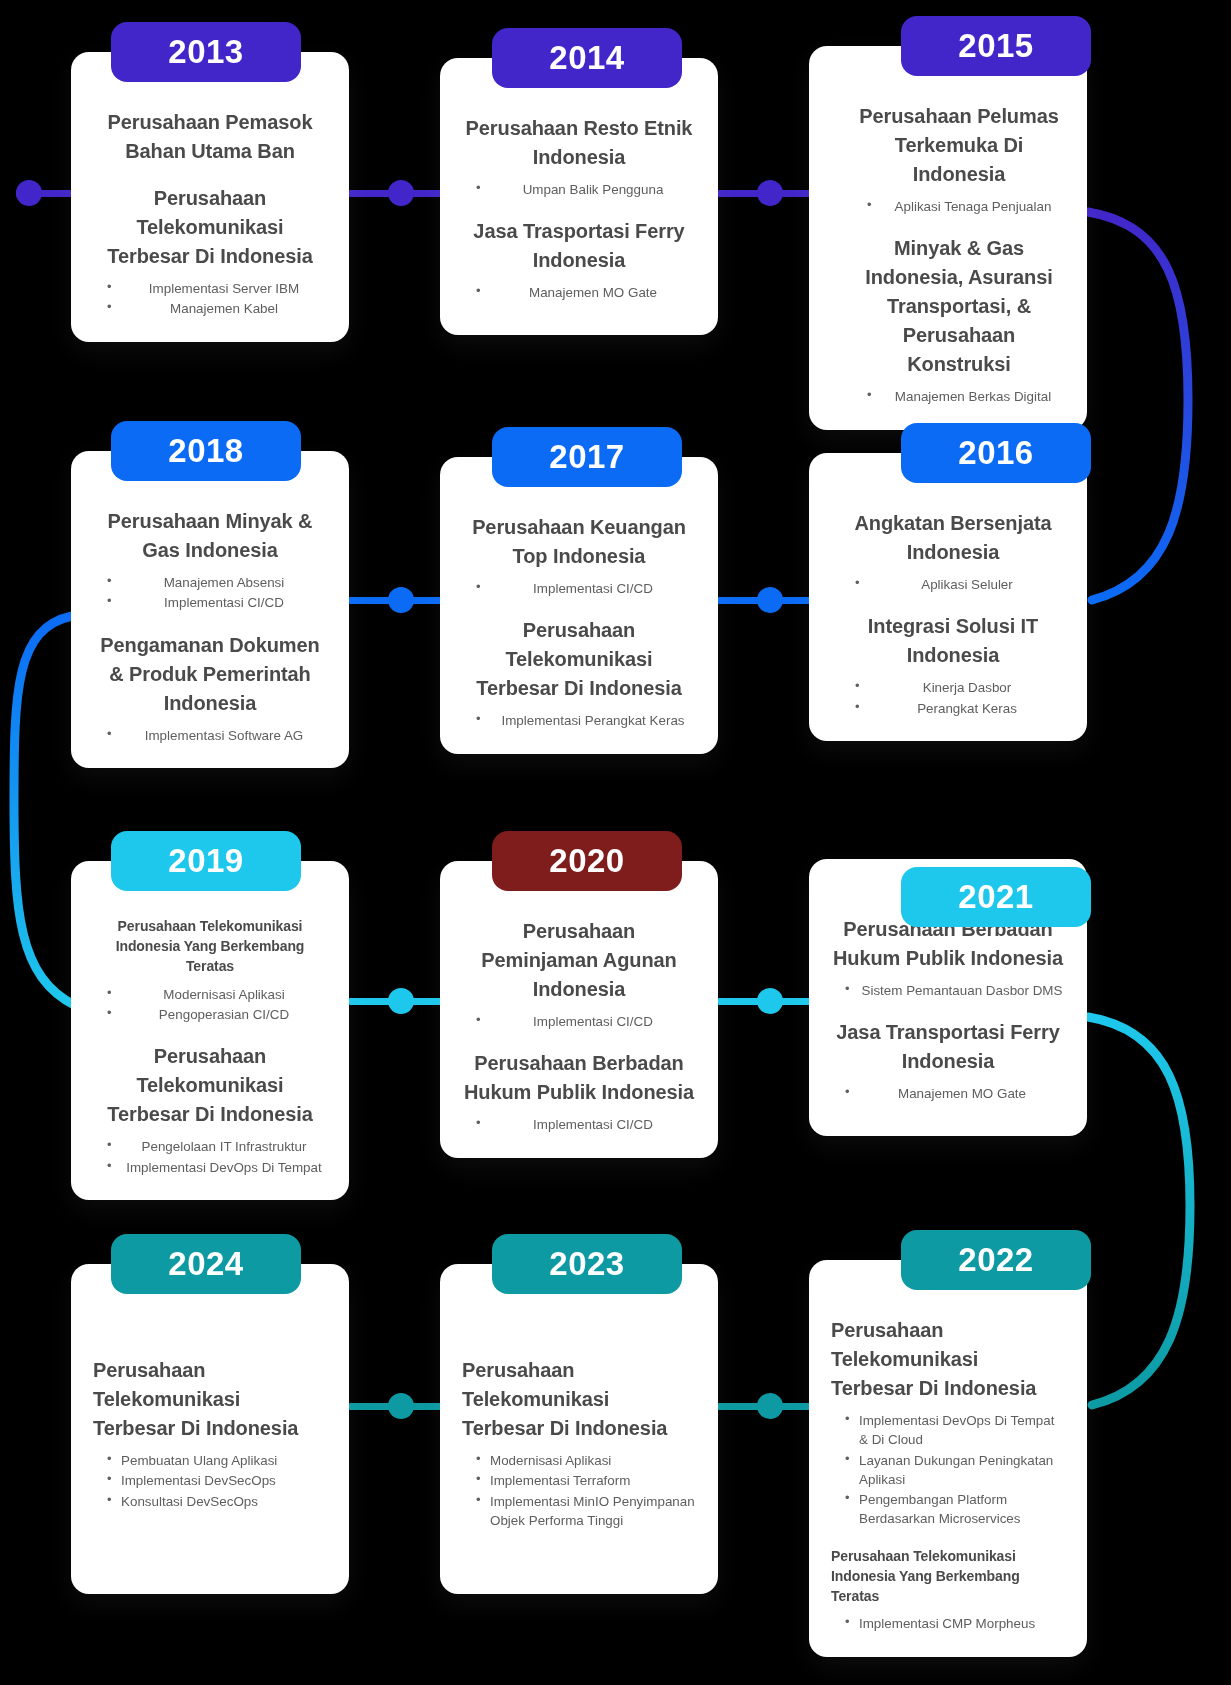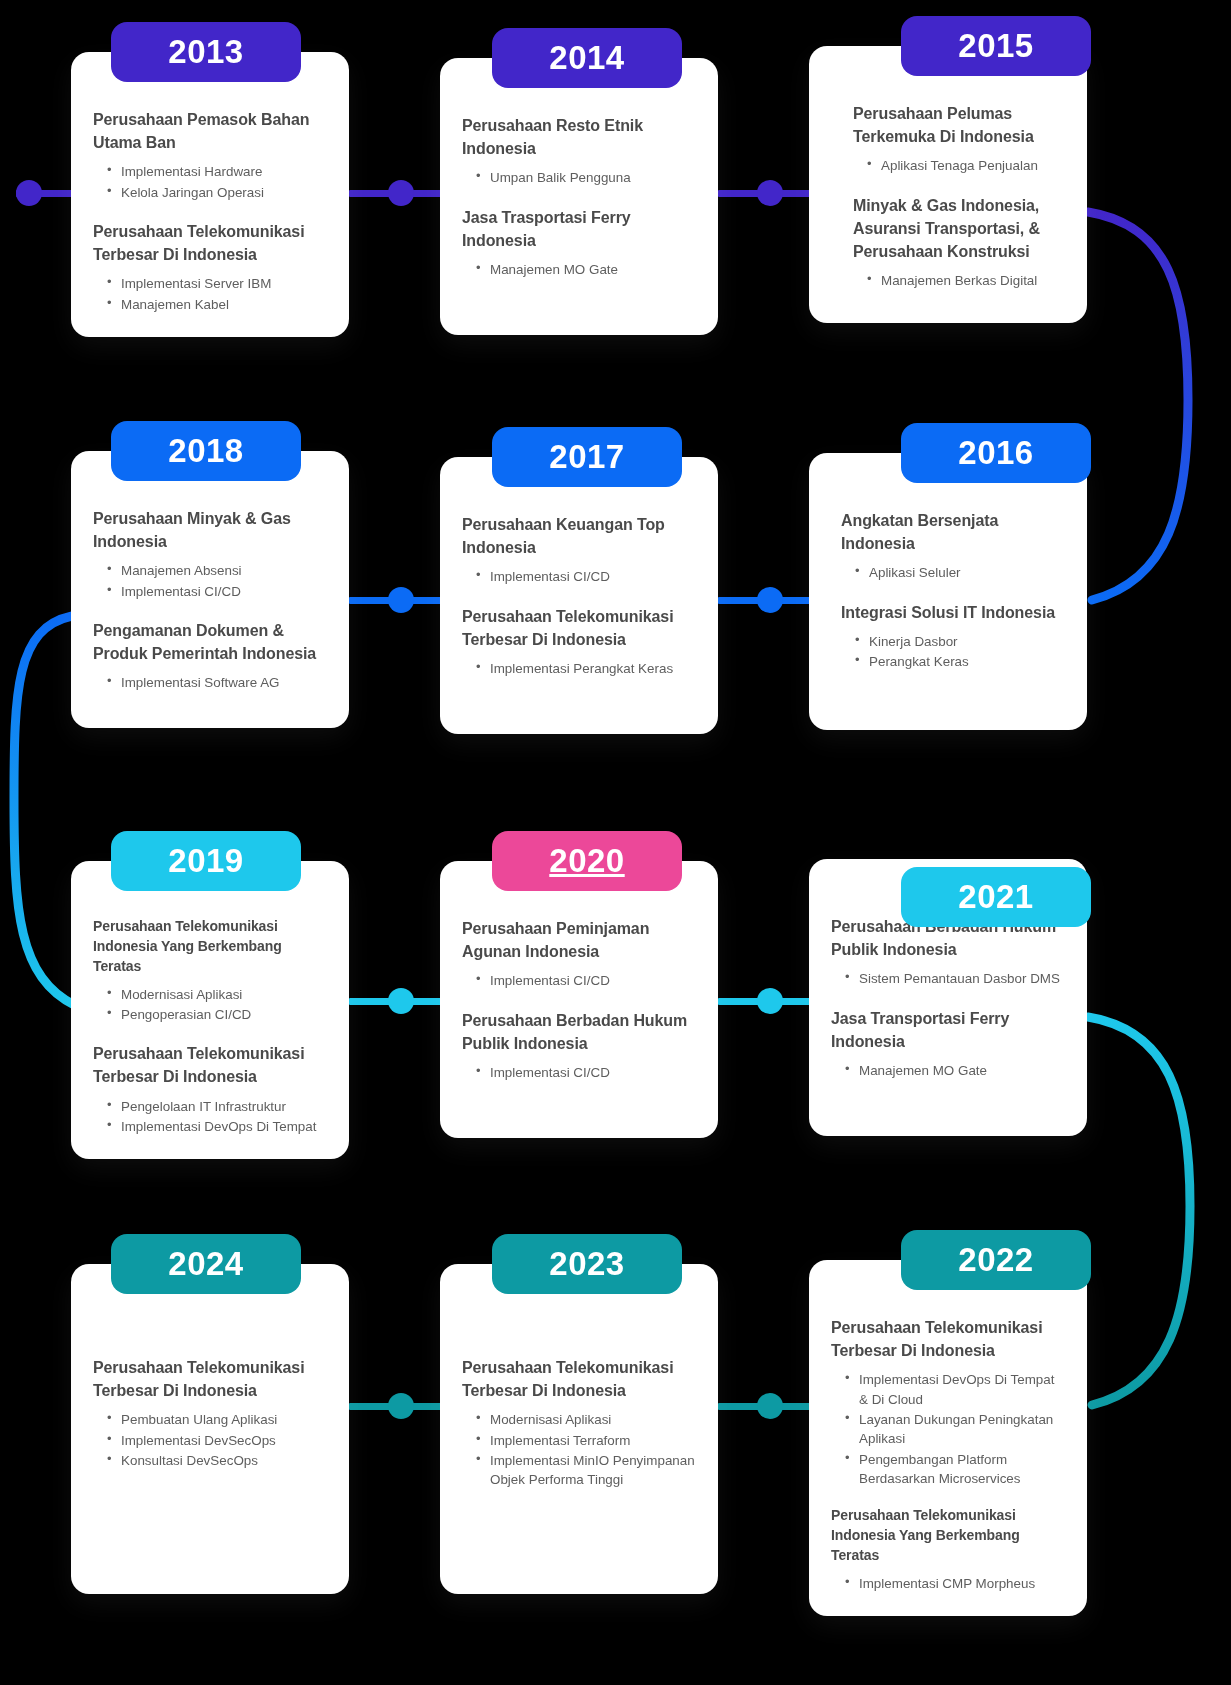--- a/index.html
+++ b/index.html
@@ -68,21 +68,21 @@
   .row-2 .card.col-2 { top: 26px; padding-left: 32px; }
 
   .row-3 .card.col-0 { top: 30px; }
   .row-3 .card.col-1 { top: 30px; }
   .row-3 .card.col-2 { top: 28px; }
 
   .row-4 .card.col-0 { top: 30px; }
   .row-4 .card.col-1 { top: 30px; }
   .row-4 .card.col-2 { top: 26px; }
 
-  .card.tall-1 { min-height: 277px; }
+  .card.tall-1 { min-height: 277px; text-align: center; }
 
   
   .year-pill {
     position: absolute;
     top: -30px;
     width: 190px;
     height: 60px;
     border-radius: 16px;
     display: flex;
     align-items: center;
@@ -96,21 +96,21 @@
   .year-pill.pill-left  { left: 40px; }
   .year-pill.pill-mid   { left: 52px; }
   .year-pill.pill-right { left: 92px; }
 
   
   .entry { margin-bottom: 18px; }
   .entry:last-child { margin-bottom: 0; }
 
   .entry-title {
     color: #4a4a4a;
-    font-size: 16px;
+    font-size: 20px;
     font-weight: bold;
     line-height: 1.45;
     margin: 0 0 8px 0;
     letter-spacing: -0.1px;
   }
   .entry-title.small {
     font-size: 14px;
     line-height: 1.42;
   }
   .bullets {
@@ -226,24 +226,20 @@
   </div>
 
   <div class="row row-1">
 
     <div class="card col-0 tall-1">
       <div class="year-pill pill-left" style="background:#4226c9;">
         <span>2013</span>
       </div>
       <div class="entry">
         <p class="entry-title">Perusahaan Pemasok Bahan Utama Ban</p>
-        <ul class="bullets">
-          <li>Implementasi Hardware</li>
-          <li>Kelola Jaringan Operasi</li>
-        </ul>
       </div>
       <div class="entry">
         <p class="entry-title">Perusahaan Telekomunikasi Terbesar Di Indonesia</p>
         <ul class="bullets">
           <li>Implementasi Server IBM</li>
           <li>Manajemen Kabel</li>
         </ul>
       </div>
     </div>
 
@@ -359,21 +355,21 @@
       <div class="entry">
         <p class="entry-title">Perusahaan Telekomunikasi Terbesar Di Indonesia</p>
         <ul class="bullets">
           <li>Pengelolaan IT Infrastruktur</li>
           <li>Implementasi DevOps Di Tempat</li>
         </ul>
       </div>
     </div>
 
     <div class="card col-1 tall-1">
-      <div class="year-pill pill-mid" style="background:#ec4899;text-decoration:underline;">
+      <div class="year-pill pill-mid" style="background:#7f1d1d;">
         <span>2020</span>
       </div>
       <div class="entry">
         <p class="entry-title">Perusahaan Peminjaman Agunan Indonesia</p>
         <ul class="bullets">
           <li>Implementasi CI/CD</li>
         </ul>
       </div>
       <div class="entry">
         <p class="entry-title">Perusahaan Berbadan Hukum Publik Indonesia</p>

